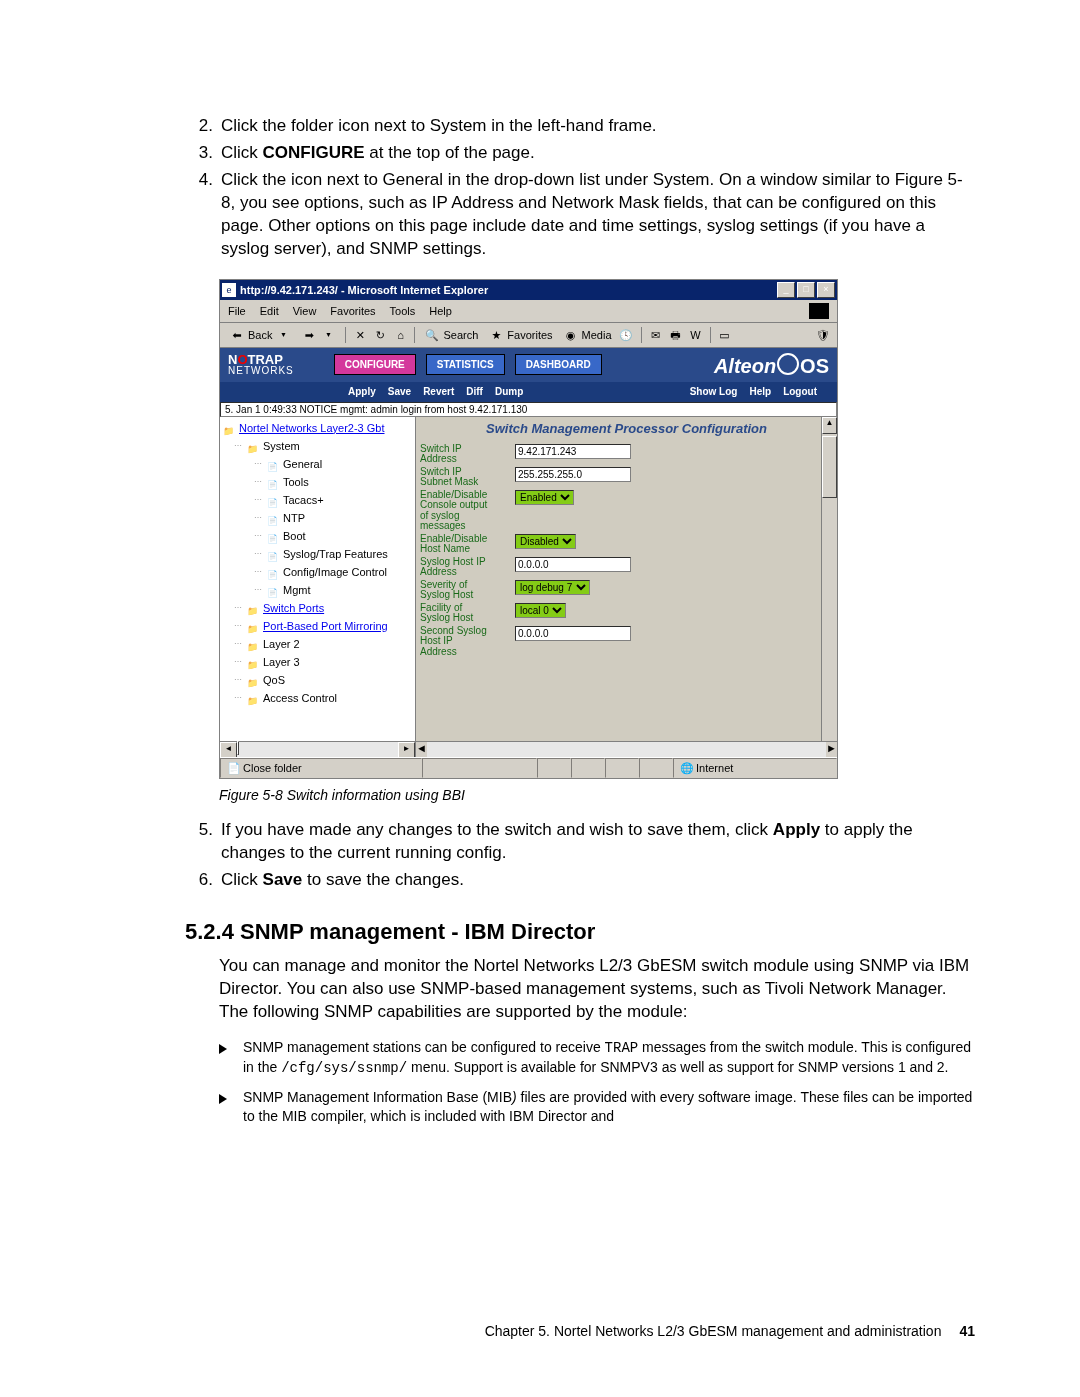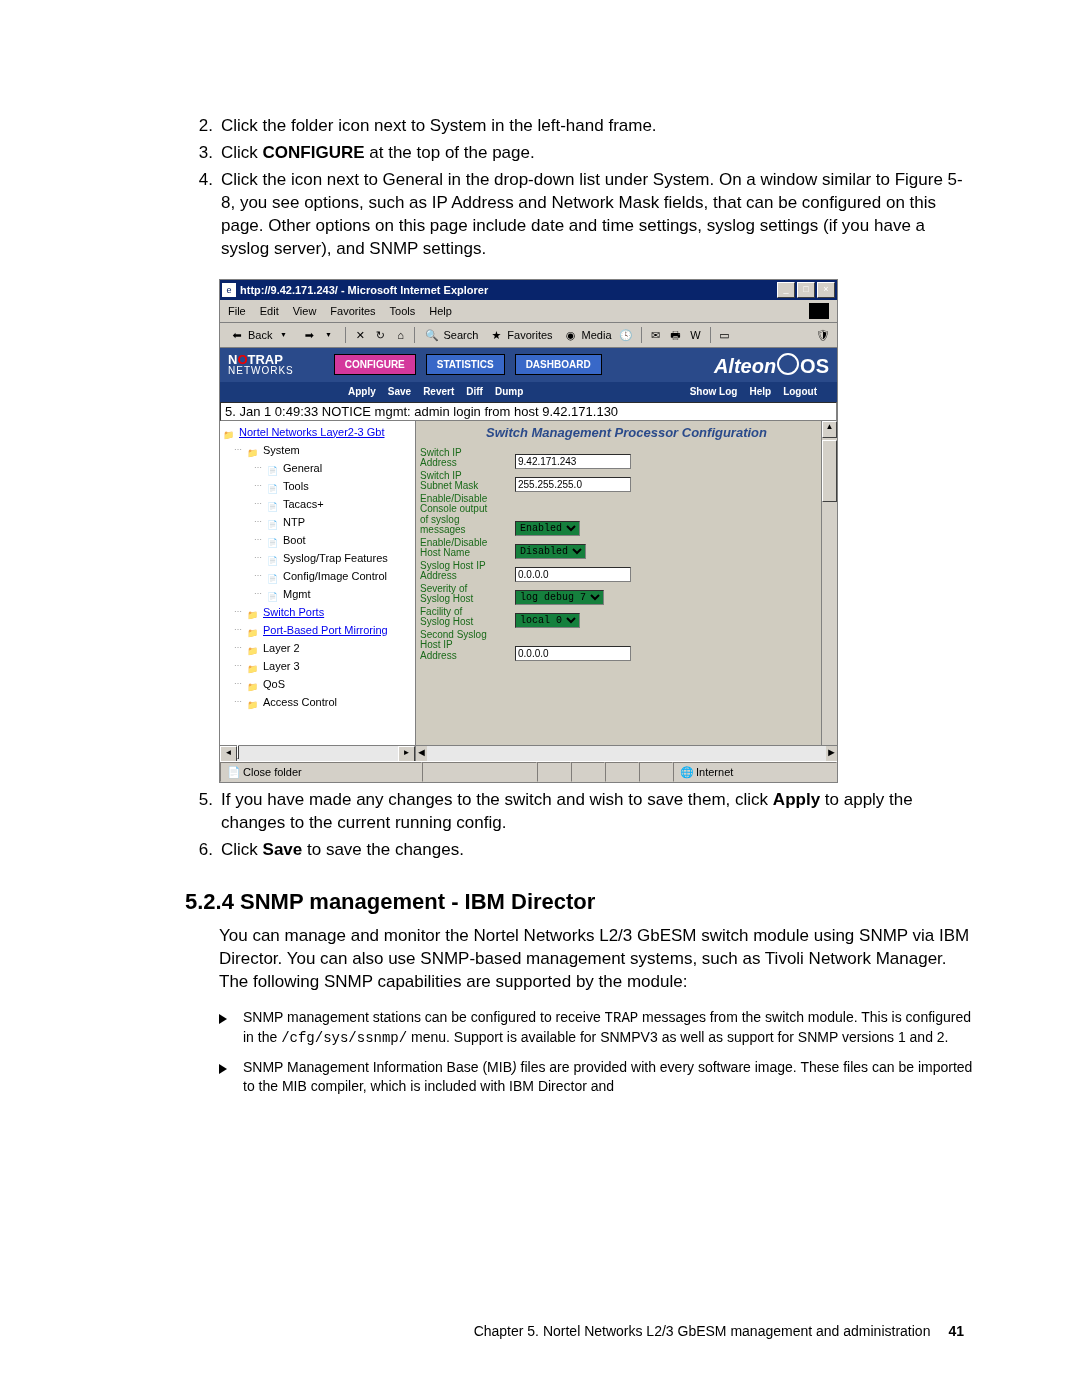--- a/index.html
+++ b/index.html
@@ -27,60 +27,60 @@
 .brand .b1 .o{color:#e00}
 .tabbtn{font-weight:700;font-size:10px;padding:4px 10px;margin-right:10px;border:1px solid #000;background:#1a3a7a;color:#fff}
 .tabbtn.active{background:#d4389c}
 .tabbtn.c2{background:#3868c8}
 .tabbtn.c3{background:#3868c8}
 .alteon{margin-left:auto;font-style:italic;font-weight:700;font-size:20px;color:#fff}
 .alteon .os{font-style:normal}
 .appbar2{background:#1a3a7a;color:#fff;display:flex;align-items:center;height:20px;padding:0 8px;font-size:10px;font-weight:700}
 .appbar2 .lnk{margin-right:12px}
 .appbar2 .spacer{flex:1}
-.status{background:#fff;border:1px inset #808080;padding:1px 4px;font-size:13px;margin:0}
+.status{background:#fff;border:1px inset #808080;padding:1px 4px;font-size:10px;margin:0}
 .frames{display:flex;height:340px;background:#fff}
 .leftf{width:195px;border-right:1px solid #808080;overflow:hidden;position:relative;background:#fff}
 .tree{padding:2px 0 0 2px;font-size:11px;line-height:18px}
 .tn{display:flex;align-items:center;white-space:nowrap}
 .tn .tind{display:inline-block}
 .tn .tico2{width:14px;height:12px;display:inline-block;margin-right:3px;text-align:center;font-size:9px}
 .fld{color:#b89028}
 .doc{color:#666}
 .tlink{color:#0000ee;text-decoration:underline}
 .tplain{color:#000}
 .hsb{position:absolute;bottom:0;left:0;right:0;height:15px;background:#d4d0c8;border-top:1px solid #808080;display:flex}
 .hsb .ar{width:15px;height:15px;background:#d4d0c8;border:1px solid #fff;border-right-color:#404040;border-bottom-color:#404040;text-align:center;font-size:8px;line-height:12px}
 .hsb .trk{flex:1;background:#e8e8e8}
 .hsb .thumb{width:60px;height:13px;background:#d4d0c8;border:1px solid #fff;border-right-color:#404040;border-bottom-color:#404040}
 .rightf{flex:1;background:#d0ccc0;overflow:hidden;position:relative}
 .rhead{color:#2a4a8a;font-weight:700;font-style:italic;text-align:center;font-size:13px;padding:4px 0 8px}
 .form{padding:0 4px}
-.frow{display:flex;align-items:flex-end;margin-bottom:2px}
+.frow{display:flex;align-items:flex-start;margin-bottom:2px}
 .flab{width:95px;color:#1a6a1a;font-size:10px;line-height:1.05}
 .finp{font-size:10px;font-family:inherit;border:1px inset #808080;background:#fff;padding:1px 2px;width:110px}
-.fsel{font-size:10px;font-family:Liberation Mono, monospace;background:#15803d;border:1px inset #808080}
+.fsel{font-size:10px;font-family:Liberation Sans, sans-serif;background:#84cc16;border:1px inset #808080}
 .vsb{position:absolute;top:0;right:0;bottom:15px;width:15px;background:#d4d0c8;border-left:1px solid #808080}
 .vsb .ar{height:15px;background:#d4d0c8;border:1px solid #fff;border-right-color:#404040;border-bottom-color:#404040;text-align:center;font-size:8px}
 .vsb .thumb{height:60px;background:#d4d0c8;border:1px solid #fff;border-right-color:#404040;border-bottom-color:#404040;margin-top:2px}
 .hsb2{position:absolute;bottom:0;left:0;right:0;height:15px;background:#d4d0c8;border-top:1px solid #808080;display:flex}
 .sbar{display:flex;height:20px;border-top:1px solid #fff;font-size:11px;align-items:center}
 .sbar .sseg{border:1px inset #d4d0c8;padding:1px 6px;height:16px;display:flex;align-items:center;gap:4px}
 .sbar .s1{width:188px}
 .sbar .sflex{flex:1}
 .sbar .s2{width:150px}
 .sico{width:12px;height:12px;display:inline-block}
 .caption{font-style:italic;font-size:14px;margin:8px 0 16px 34px}
 .para{font-size:17px;line-height:1.35;margin:0 0 14px 50px}
 .h2{font-weight:700;font-size:22px;margin:28px 0 10px 0}
 .bul{margin:0 0 0 50px;padding:0;list-style:none}
 .bul>li{display:flex;font-size:14px;line-height:1.35;margin-bottom:10px}
 .bul>li>.bm{flex:0 0 24px}
 .mono{font-family:"Courier New",monospace}
-.footer{position:absolute;bottom:58px;right:116px;font-size:14px}
+.footer{position:absolute;bottom:58px;right:105px;font-size:14px}
 .footer .pn{font-weight:700;margin-left:18px}
 .tri{display:inline-block;width:0;height:0;border-left:8px solid #000;border-top:5px solid transparent;border-bottom:5px solid transparent;margin-top:6px}
 </style>
 </head>
 <body>
 
 <div class="page">
 
 <ol class="ol">
  <li>
@@ -336,20 +336,21 @@
         <div class="sseg" style="width:20px"></div>
         <div class="sseg" style="width:20px"></div>
         <div class="sseg" style="width:20px"></div>
   <div class="sseg s2">
           <span class="sico">🌐</span>
           <span>Internet</span>
         </div>
  </div>
 </div>
 
+<div class="caption">Figure 5-8   Switch information using BBI</div>
 
 
 <ol class="ol">
  <li>
         <span class="num">5.</span>
         <span class="txt"><span>If you have made any changes to the switch and wish to save them, click </span><span class="bold">Apply</span><span> to apply the changes to the current running config.</span></span>
       </li>
  <li>
         <span class="num">6.</span>
         <span class="txt"><span>Click </span><span class="bold">Save</span><span> to save the changes.</span></span>

